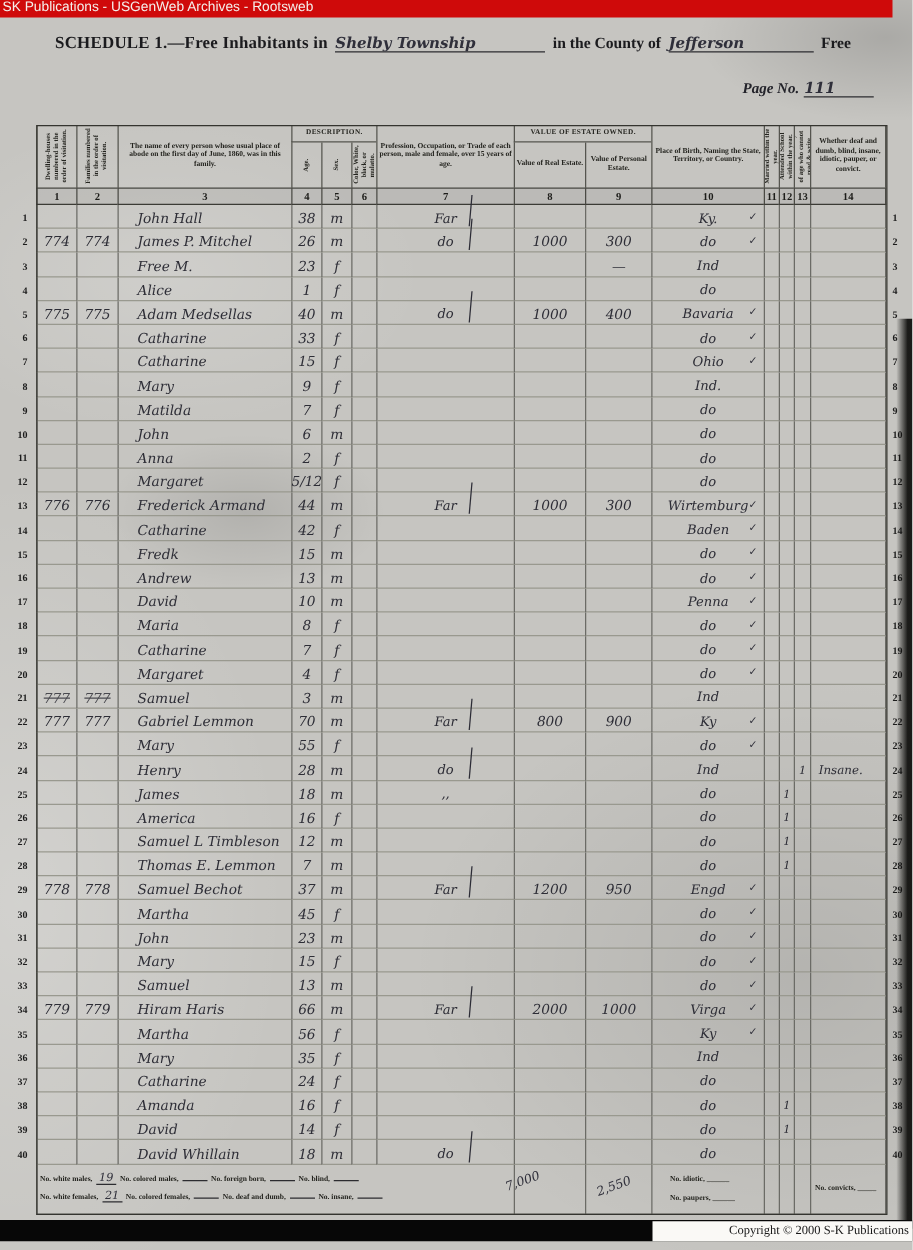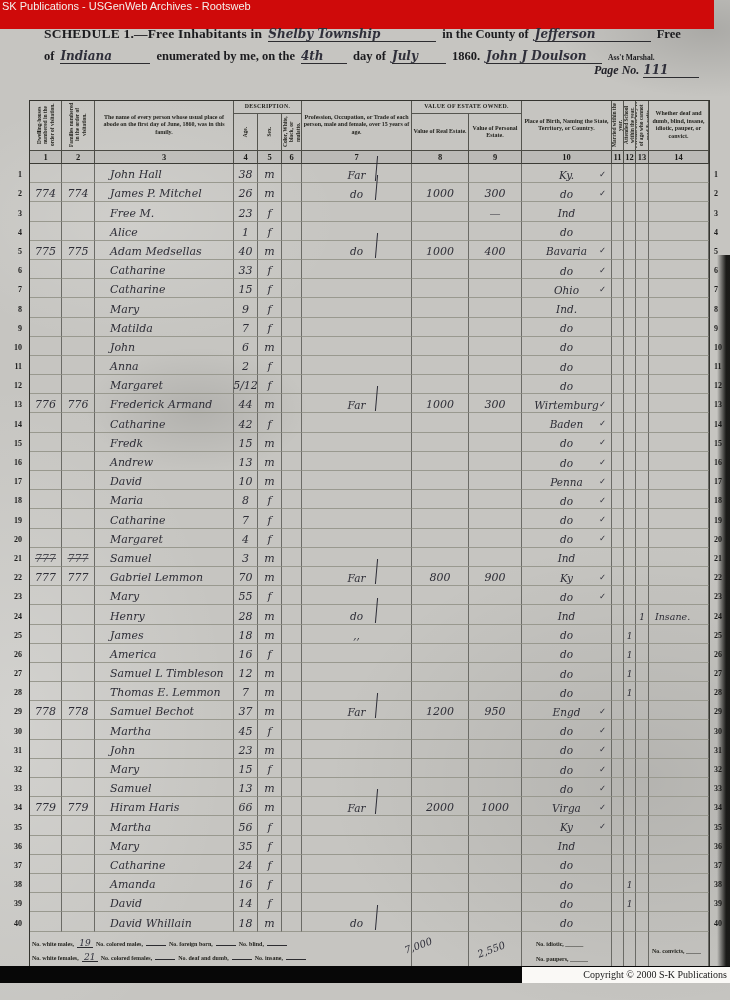--- a/index.html
+++ b/index.html
@@ -5,21 +5,21 @@
   html,body{margin:0;padding:0;}
   .screen{position:relative;width:730px;height:1000px;overflow:hidden;
     background-color:#c6c5c1;
     background-image:
       radial-gradient(ellipse 300px 180px at 18% 22%, rgba(255,255,255,.16), transparent 70%),
       radial-gradient(ellipse 160px 90px at 27% 41%, rgba(0,0,0,.10), transparent 70%),
       radial-gradient(ellipse 420px 320px at 88% 78%, rgba(0,0,0,.09), transparent 75%),
       radial-gradient(ellipse 330px 520px at 2% 72%, rgba(255,255,255,.22), transparent 65%),
       radial-gradient(ellipse 200px 90px at 97% 3%, rgba(0,0,0,.14), transparent 75%);
     font-family:"Liberation Serif",serif;color:#1d1d20;}
-  .titlebar{position:absolute;top:0;left:0;right:16px;height:29px;background:#cf0a0a;
+  .titlebar{position:absolute;top:0;left:0;right:16px;height:14px;background:#cf0a0a;
     font:11px "Liberation Sans",sans-serif;color:#f4f0ec;line-height:12px;padding-left:2px;}
   .pageno{position:absolute;top:15px;left:594px;display:flex;align-items:baseline;gap:4px;
     font:bold italic 12px "Liberation Serif",serif;color:#23232a;margin-top:48px;}
   .hw{font-family:"DejaVu Serif",serif;font-style:italic;color:#2f2f3a;}
   .fill{display:inline-block;border-bottom:1px solid #2c2c30;font-size:12px;line-height:13px;}
   .hline{position:absolute;left:44px;display:flex;align-items:baseline;gap:6px;white-space:nowrap;
     font:bold 12.5px "Liberation Serif",serif;color:#1b1b1e;}
   .hline .big{font-size:13.5px;letter-spacing:.2px;}
   .hline .small{font:bold 7.5px "Liberation Serif",serif;}
   
@@ -66,21 +66,21 @@
   .flab{font:bold 6px "Liberation Serif",serif;}
   .fval{display:inline-block;min-width:16px;border-bottom:1px solid #2c2c30;text-align:center;
     font:italic 9px "DejaVu Serif",serif;color:#2f2f3a;line-height:7px;}
   .fval.emptyv{min-width:20px;}
   .diag{position:absolute;font:italic 10px "DejaVu Serif",serif;color:#2f2f3a;transform:rotate(-20deg);}
   .fbirth{display:flex;flex-direction:column;justify-content:space-evenly;padding-left:14px;}
   .fconv{display:flex;align-items:center;padding-left:3px;}
   
   .edge-right{position:absolute;right:0;top:255px;bottom:17px;width:13px;
     background:linear-gradient(to right, rgba(15,15,12,0), rgba(12,12,10,.92) 70%);}
-  .bottombar{position:absolute;left:0;right:0;bottom:17px;height:17px;background:#070707;}
+  .bottombar{position:absolute;left:0;right:0;bottom:7px;height:17px;background:#070707;}
   .copy{position:absolute;right:0;bottom:0;width:208px;height:16px;background:#faf9f6;
     font:10px "Liberation Serif",serif;color:#181818;text-align:right;padding:2px 3px 0 0;box-sizing:border-box;}
 </style>
 </head>
 <body>
 
 <div class="screen">
 
   <div class="titlebar">
     <span>SK Publications - USGenWeb Archives - Rootsweb</span>
@@ -92,31 +92,20 @@
   </div>
 
   <div class="hline" style="top:26px">
     <span class="big">SCHEDULE 1.—Free Inhabitants in</span>
     <span class="fill hw" style="width:168px">Shelby Township</span>
     <span>in the County of</span>
     <span class="fill hw" style="width:116px">Jefferson</span>
     <span>Free</span>
   </div>
 
-  <div class="hline" style="top:49px">
-    <span>of</span>
-    <span class="fill hw" style="width:90px">Indiana</span>
-    <span>enumerated by me, on the</span>
-    <span class="fill hw" style="width:46px">4th</span>
-    <span>day of</span>
-    <span class="fill hw" style="width:54px">July</span>
-    <span>1860.</span>
-    <span class="fill hw" style="width:116px">John J Doulson</span>
-    <span class="small">Ass't Marshal.</span>
-  </div>
 
 
   <div class="tablewrap">
 
     <div class="grid hdr">
       <div style="grid-column:1;grid-row:1/3"></div>
       <div class="hc" style="grid-column:2;grid-row:1/3">
           <span class="vt">Dwelling-houses numbered in the order of visitation.</span>
         </div>
       <div class="hc" style="grid-column:3;grid-row:1/3">

